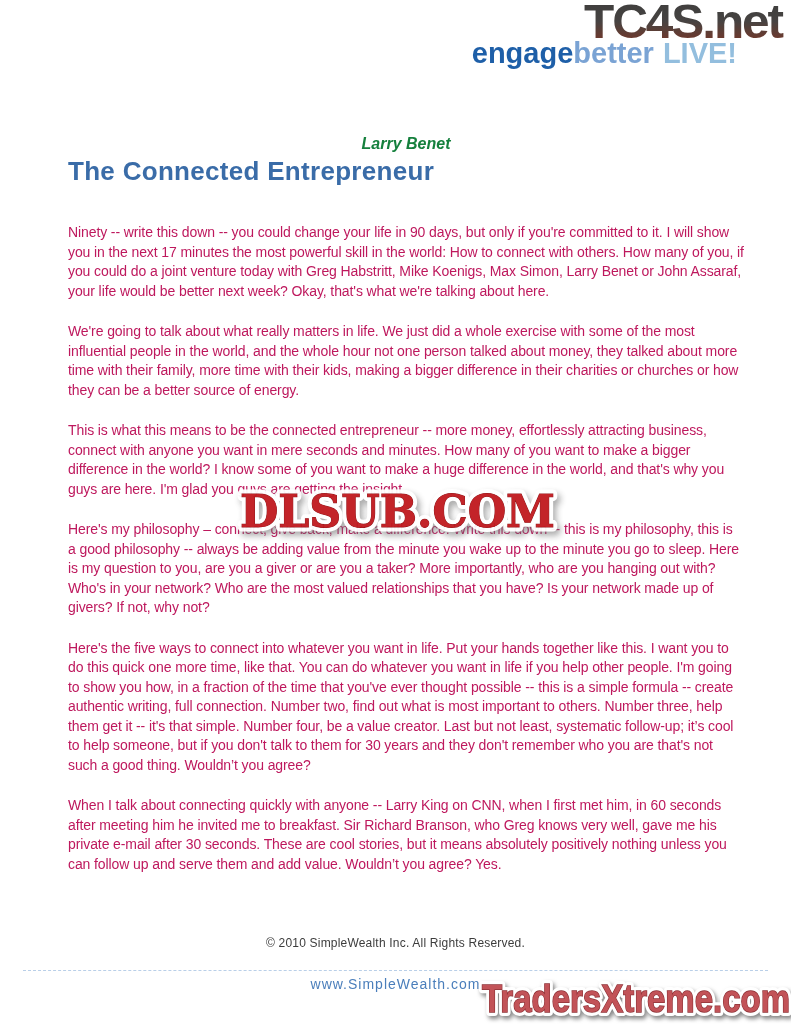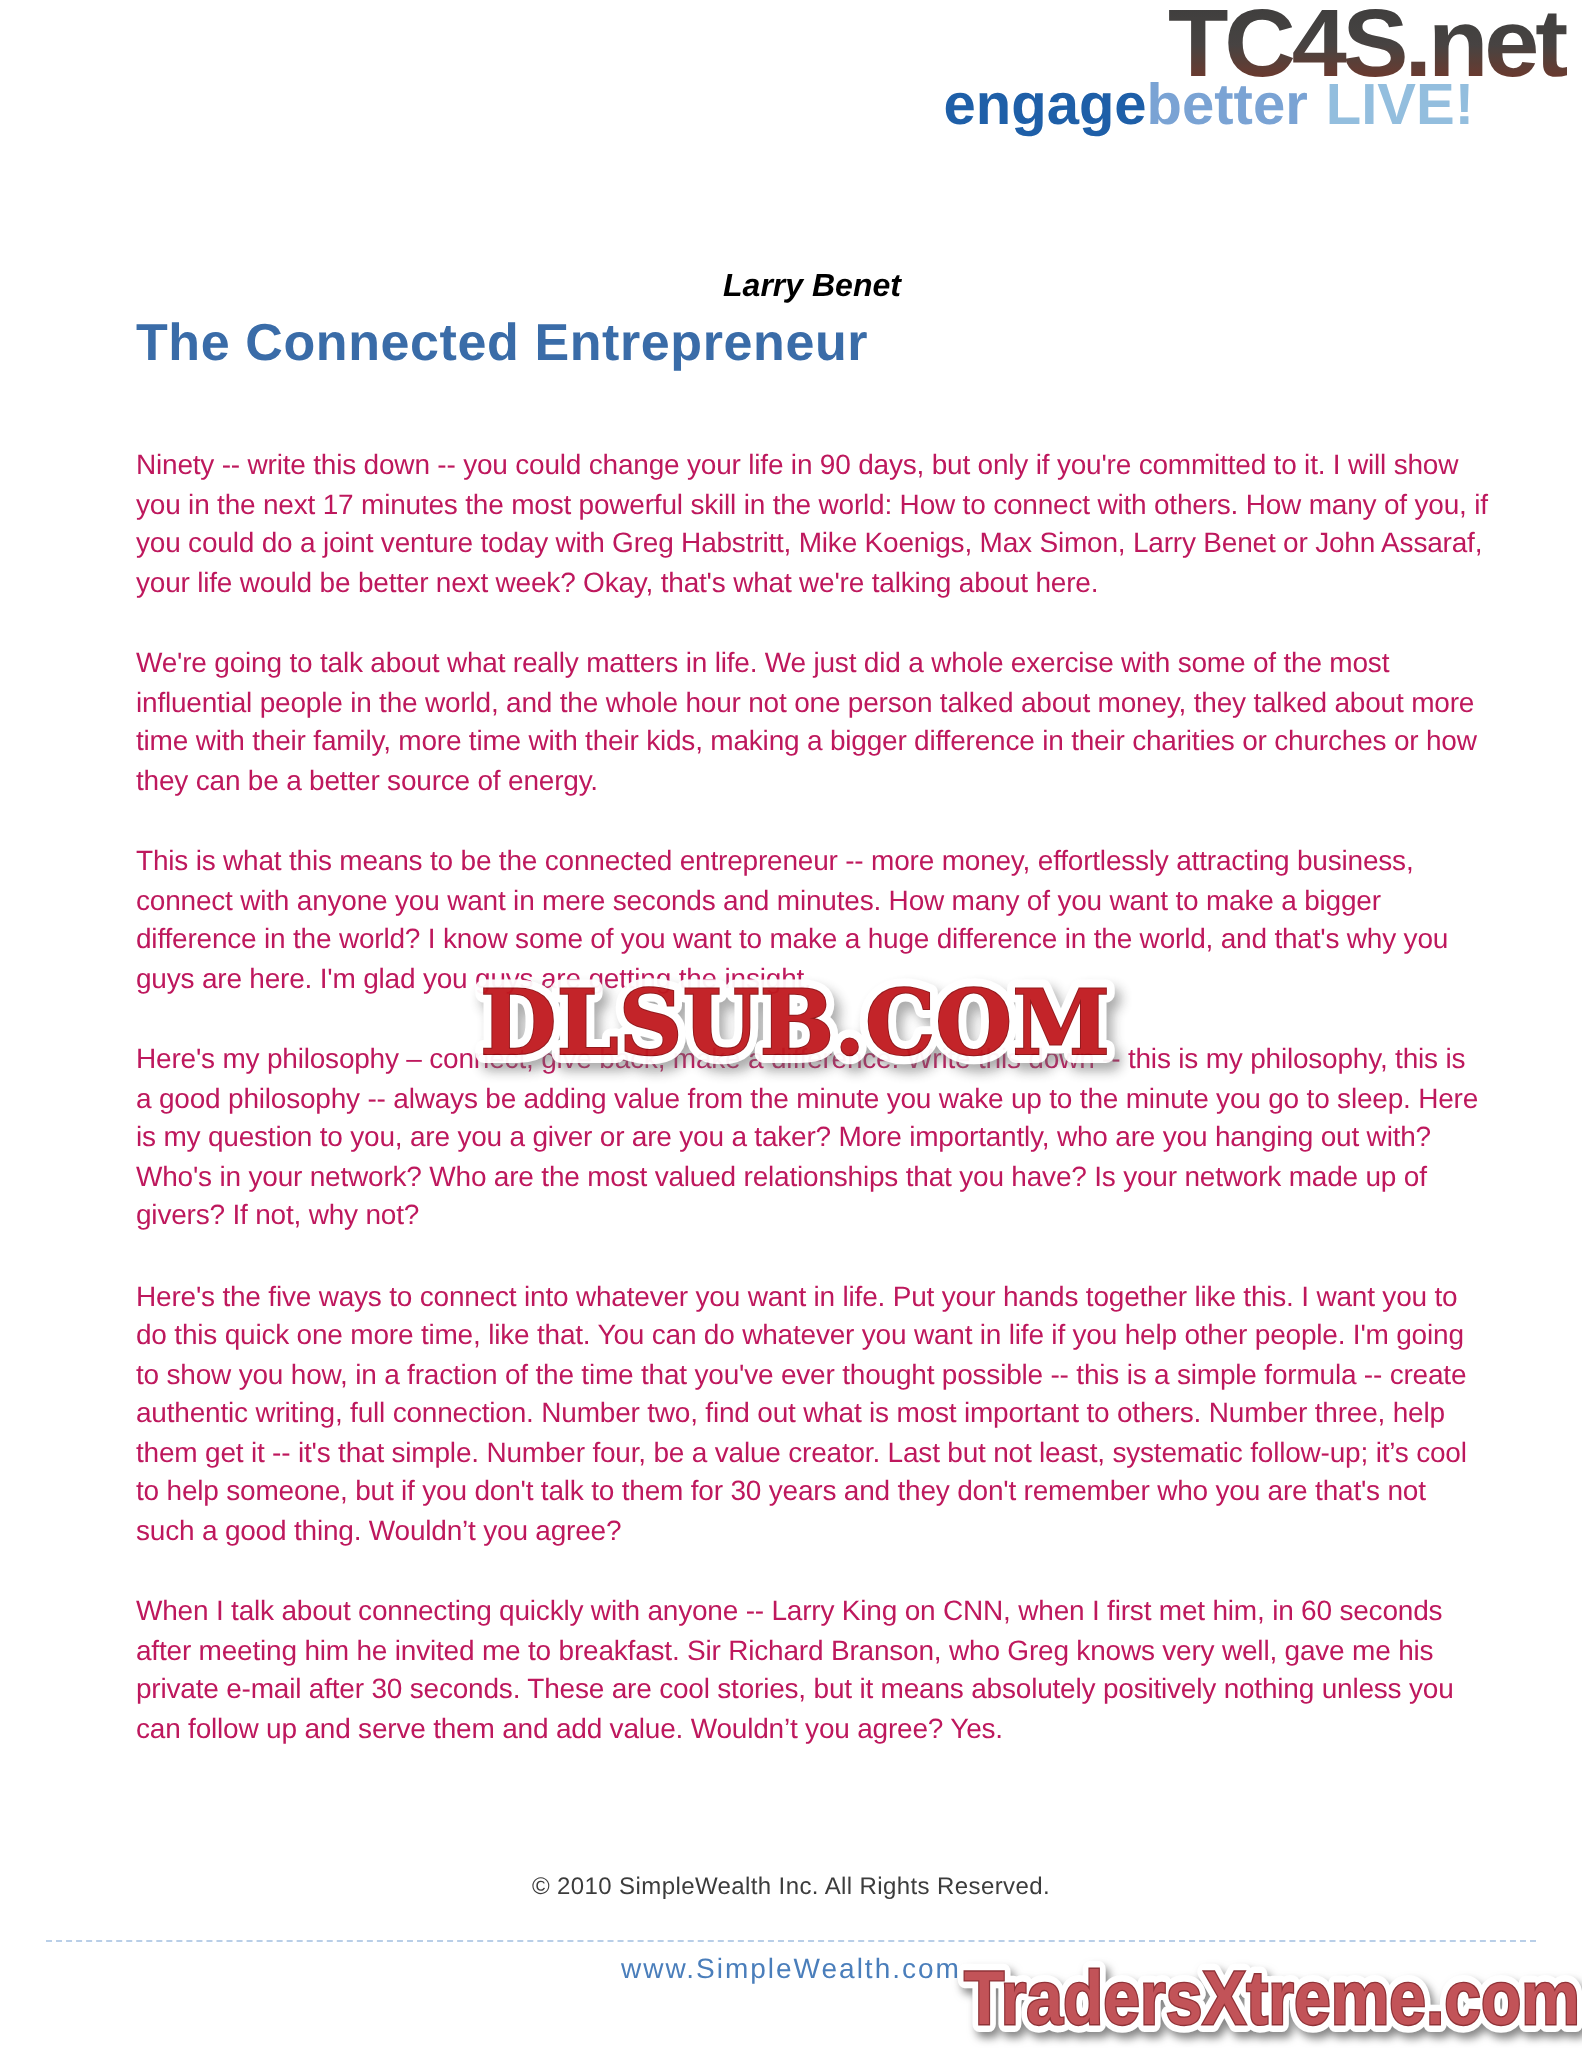--- a/index.html
+++ b/index.html
@@ -49,21 +49,21 @@
     position: relative;
     z-index: 1;
     padding: 134px 47px 0 68px;
   }
   .author {
     margin: 0;
     text-align: center;
     font-size: 16px;
     font-weight: bold;
     font-style: italic;
-    color: #000000;
+    color: #15803d;
     line-height: 1.2;
   }
   .title {
     margin: 3px 0 0 0;
     text-align: left;
     font-size: 26px;
     font-weight: bold;
     letter-spacing: 0.3px;
     color: #3a6ca8;
     line-height: 1.2;

